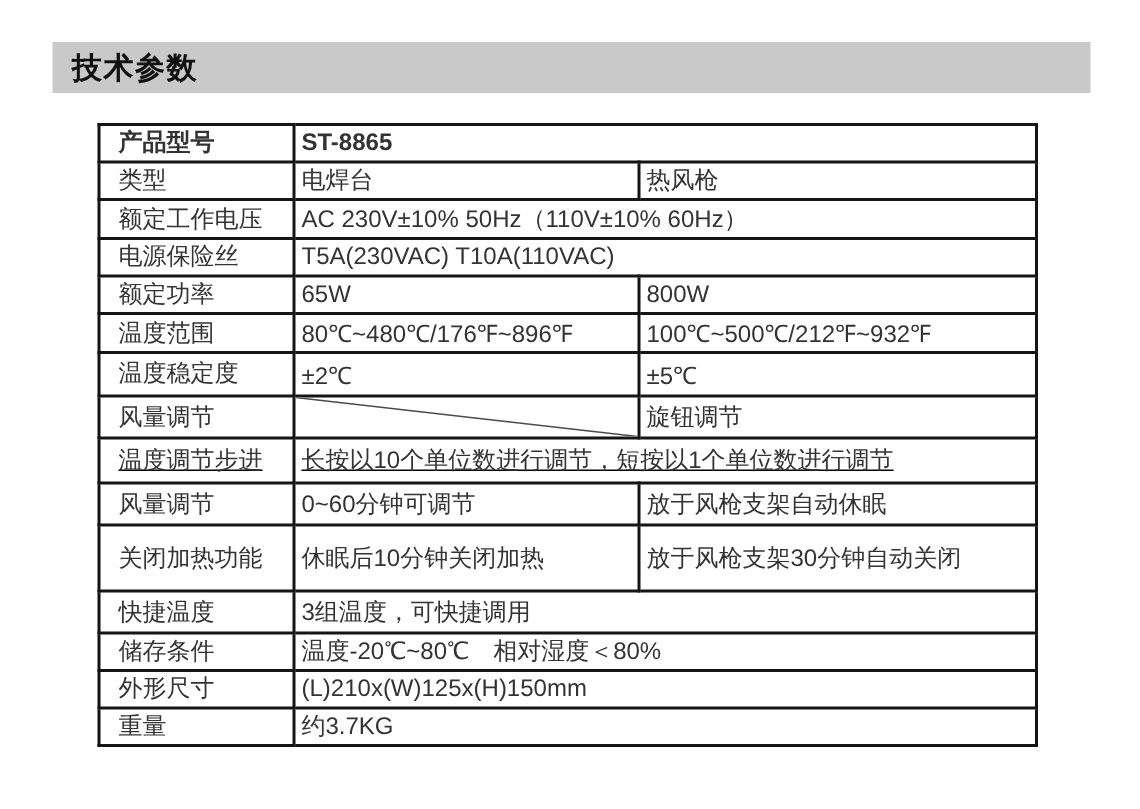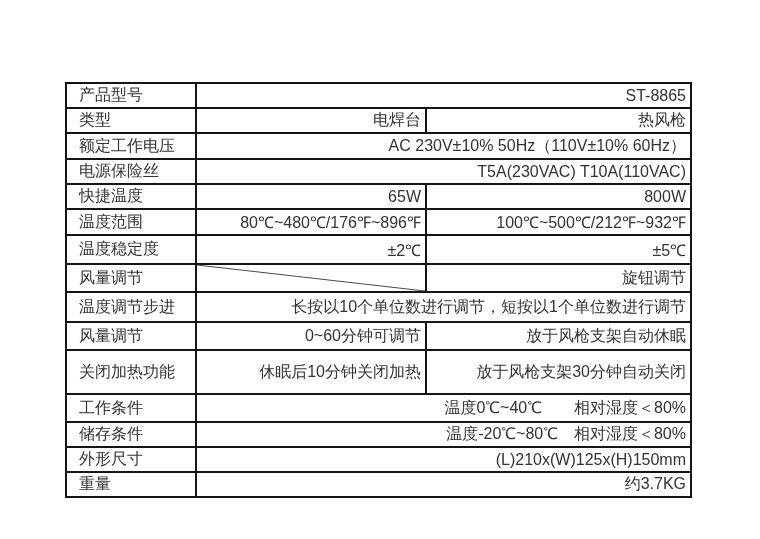--- a/index.html
+++ b/index.html
@@ -37,63 +37,66 @@
     position: absolute;
     left: 65px;
     top: 82px;
     border-collapse: collapse;
     table-layout: fixed;
   }
   .spec-table td {
     border: 2px solid #151515;
     font-size: 16px;
     color: #333333;
-    text-align: right;
+    text-align: left;
     padding: 1px 4px;
     overflow: hidden;
     white-space: nowrap;
     box-sizing: border-box;
   }
   .spec-table td.label {
     text-align: left;
     padding-left: 12px;
   }
   .spec-table td.diag {
     position: relative;
     padding: 0;
   }
   .spec-table td.diag svg {
     position: absolute;
     left: 0; top: 0;
     width: 100%; height: 100%;
     display: block;
   }
   
-  .spec-table tr:nth-child(1)  { height: 23px; }
+  .spec-table tr:nth-child(1)  { height: 23px; font-weight: bold; }
   .spec-table tr:nth-child(2)  { height: 23px; }
   .spec-table tr:nth-child(3)  { height: 26px; }
   .spec-table tr:nth-child(4)  { height: 25px; }
   .spec-table tr:nth-child(5)  { height: 25px; }
   .spec-table tr:nth-child(6)  { height: 14px; }
   .spec-table tr:nth-child(7)  { height: 29px; }
   .spec-table tr:nth-child(8)  { height: 28px; }
-  .spec-table tr:nth-child(9)  { height: 30px; }
+  .spec-table tr:nth-child(9)  { height: 30px; text-decoration: underline; }
   .spec-table tr:nth-child(10) { height: 28px; }
   .spec-table tr:nth-child(11) { height: 44px; }
   .spec-table tr:nth-child(12) { height: 28px; }
   .spec-table tr:nth-child(13) { height: 25px; }
   .spec-table tr:nth-child(14) { height: 25px; }
   .spec-table tr:nth-child(15) { height: 15px; }
   .spec-table tr:nth-child(16) { height: 26px; }
 </style>
 </head>
 <body>
 
 <div class="page">
 
+  <div class="title-bar">
+    <span class="title">技术参数</span>
+  </div>
 
   <table class="spec-table">
     <colgroup>
       <col style="width:130px">
       <col style="width:230px">
       <col style="width:265px">
     </colgroup>
     <tbody>
       <tr>
         <td class="label">产品型号</td>
@@ -106,21 +109,21 @@
       </tr>
       <tr>
         <td class="label">额定工作电压</td>
         <td colspan="2">AC 230V±10%  50Hz（110V±10%  60Hz）</td>
       </tr>
       <tr>
         <td class="label">电源保险丝</td>
         <td colspan="2">T5A(230VAC)  T10A(110VAC)</td>
       </tr>
       <tr>
-        <td class="label">快捷温度</td>
+        <td class="label">额定功率</td>
         <td>65W</td>
         <td>800W</td>
       </tr>
       <tr>
         <td class="label">温度范围</td>
         <td>80℃~480℃/176℉~896℉</td>
         <td>100℃~500℃/212℉~932℉</td>
       </tr>
       <tr>
         <td class="label">温度稳定度</td>
@@ -144,22 +147,22 @@
         <td class="label">风量调节</td>
         <td>0~60分钟可调节</td>
         <td>放于风枪支架自动休眠</td>
       </tr>
       <tr>
         <td class="label">关闭加热功能</td>
         <td>休眠后10分钟关闭加热</td>
         <td>放于风枪支架30分钟自动关闭</td>
       </tr>
       <tr>
-        <td class="label">工作条件</td>
-        <td colspan="2">温度0℃~40℃　　相对湿度＜80%</td>
+        <td class="label">快捷温度</td>
+        <td colspan="2">3组温度，可快捷调用</td>
       </tr>
       <tr>
         <td class="label">储存条件</td>
         <td colspan="2">温度-20℃~80℃　相对湿度＜80%</td>
       </tr>
       <tr>
         <td class="label">外形尺寸</td>
         <td colspan="2">(L)210x(W)125x(H)150mm</td>
       </tr>
       <tr>

